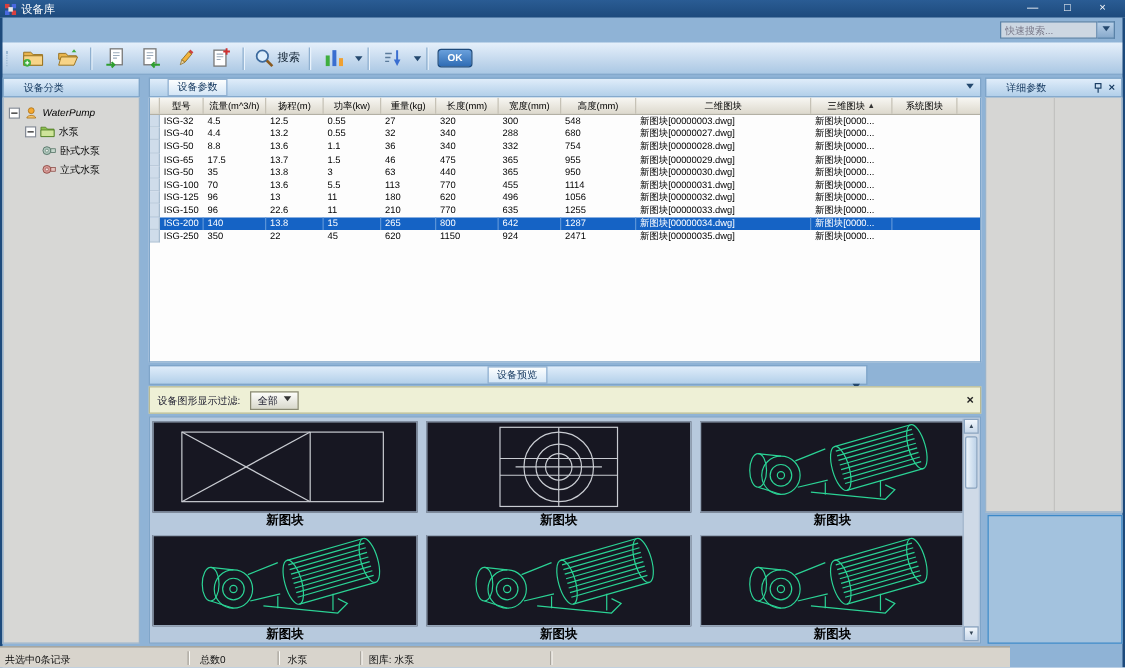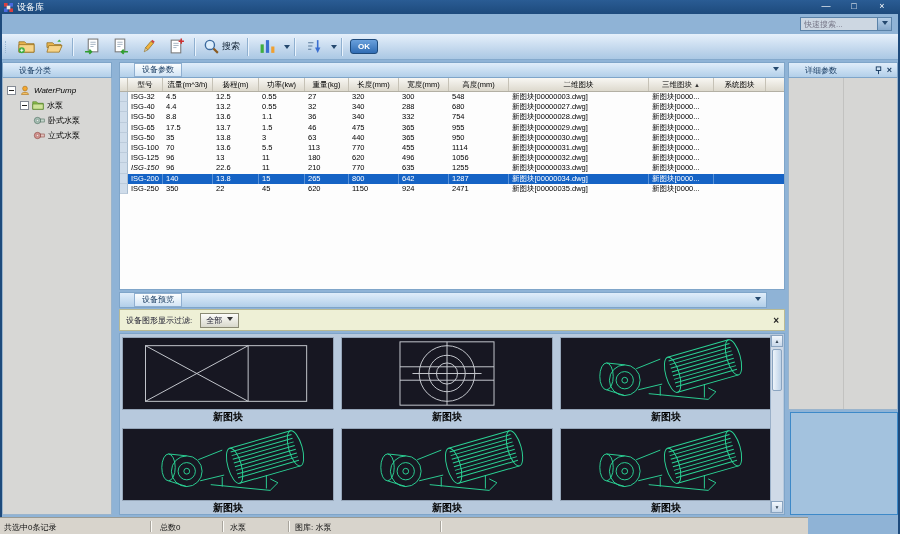--- a/index.html
+++ b/index.html
@@ -403,21 +403,21 @@
           <div class="t-c" style="width: 44px;">180</div>
           <div class="t-c" style="width: 50px;">620</div>
           <div class="t-c" style="width: 50px;">496</div>
           <div class="t-c" style="width: 60px;">1056</div>
           <div class="t-c" style="width: 140px;">新图块[00000032.dwg]</div>
           <div class="t-c" style="width: 65px;">新图块[0000...</div>
           <div class="t-c" style="width: 52px;"></div>
         </div>
         <div class="t-row">
           <div class="t-rowhdr"></div>
-          <div class="t-c" style="width: 35px; font-style: italic;">ISG-150</div>
+          <div class="t-c" style="width: 35px;">ISG-150</div>
           <div class="t-c" style="width: 50px;">96</div>
           <div class="t-c" style="width: 46px;">22.6</div>
           <div class="t-c" style="width: 46px;">11</div>
           <div class="t-c" style="width: 44px;">210</div>
           <div class="t-c" style="width: 50px;">770</div>
           <div class="t-c" style="width: 50px;">635</div>
           <div class="t-c" style="width: 60px;">1255</div>
           <div class="t-c" style="width: 140px;">新图块[00000033.dwg]</div>
           <div class="t-c" style="width: 65px;">新图块[0000...</div>
           <div class="t-c" style="width: 52px;"></div>
@@ -446,21 +446,21 @@
           <div class="t-c" style="width: 50px;">1150</div>
           <div class="t-c" style="width: 50px;">924</div>
           <div class="t-c" style="width: 60px;">2471</div>
           <div class="t-c" style="width: 140px;">新图块[00000035.dwg]</div>
           <div class="t-c" style="width: 65px;">新图块[0000...</div>
           <div class="t-c" style="width: 52px;"></div>
         </div>
       </div>
   </div>
 
-  <div class="panel-hdr" style="left:119px;top:292px;width:648px;">
+  <div class="panel-hdr" style="left:119px;top:292px;width:575px;flex-direction:column;">
     <span class="panel-tab">设备预览</span>
     <span class="hdr-right">
         <span class="tri-down"></span>
       </span>
   </div>
   <div class="filter-bar">
     <span class="filter-label">设备图形显示过滤:</span>
     <span class="filter-dd">
       <span>全部</span>
       <span class="tri-down"></span>

